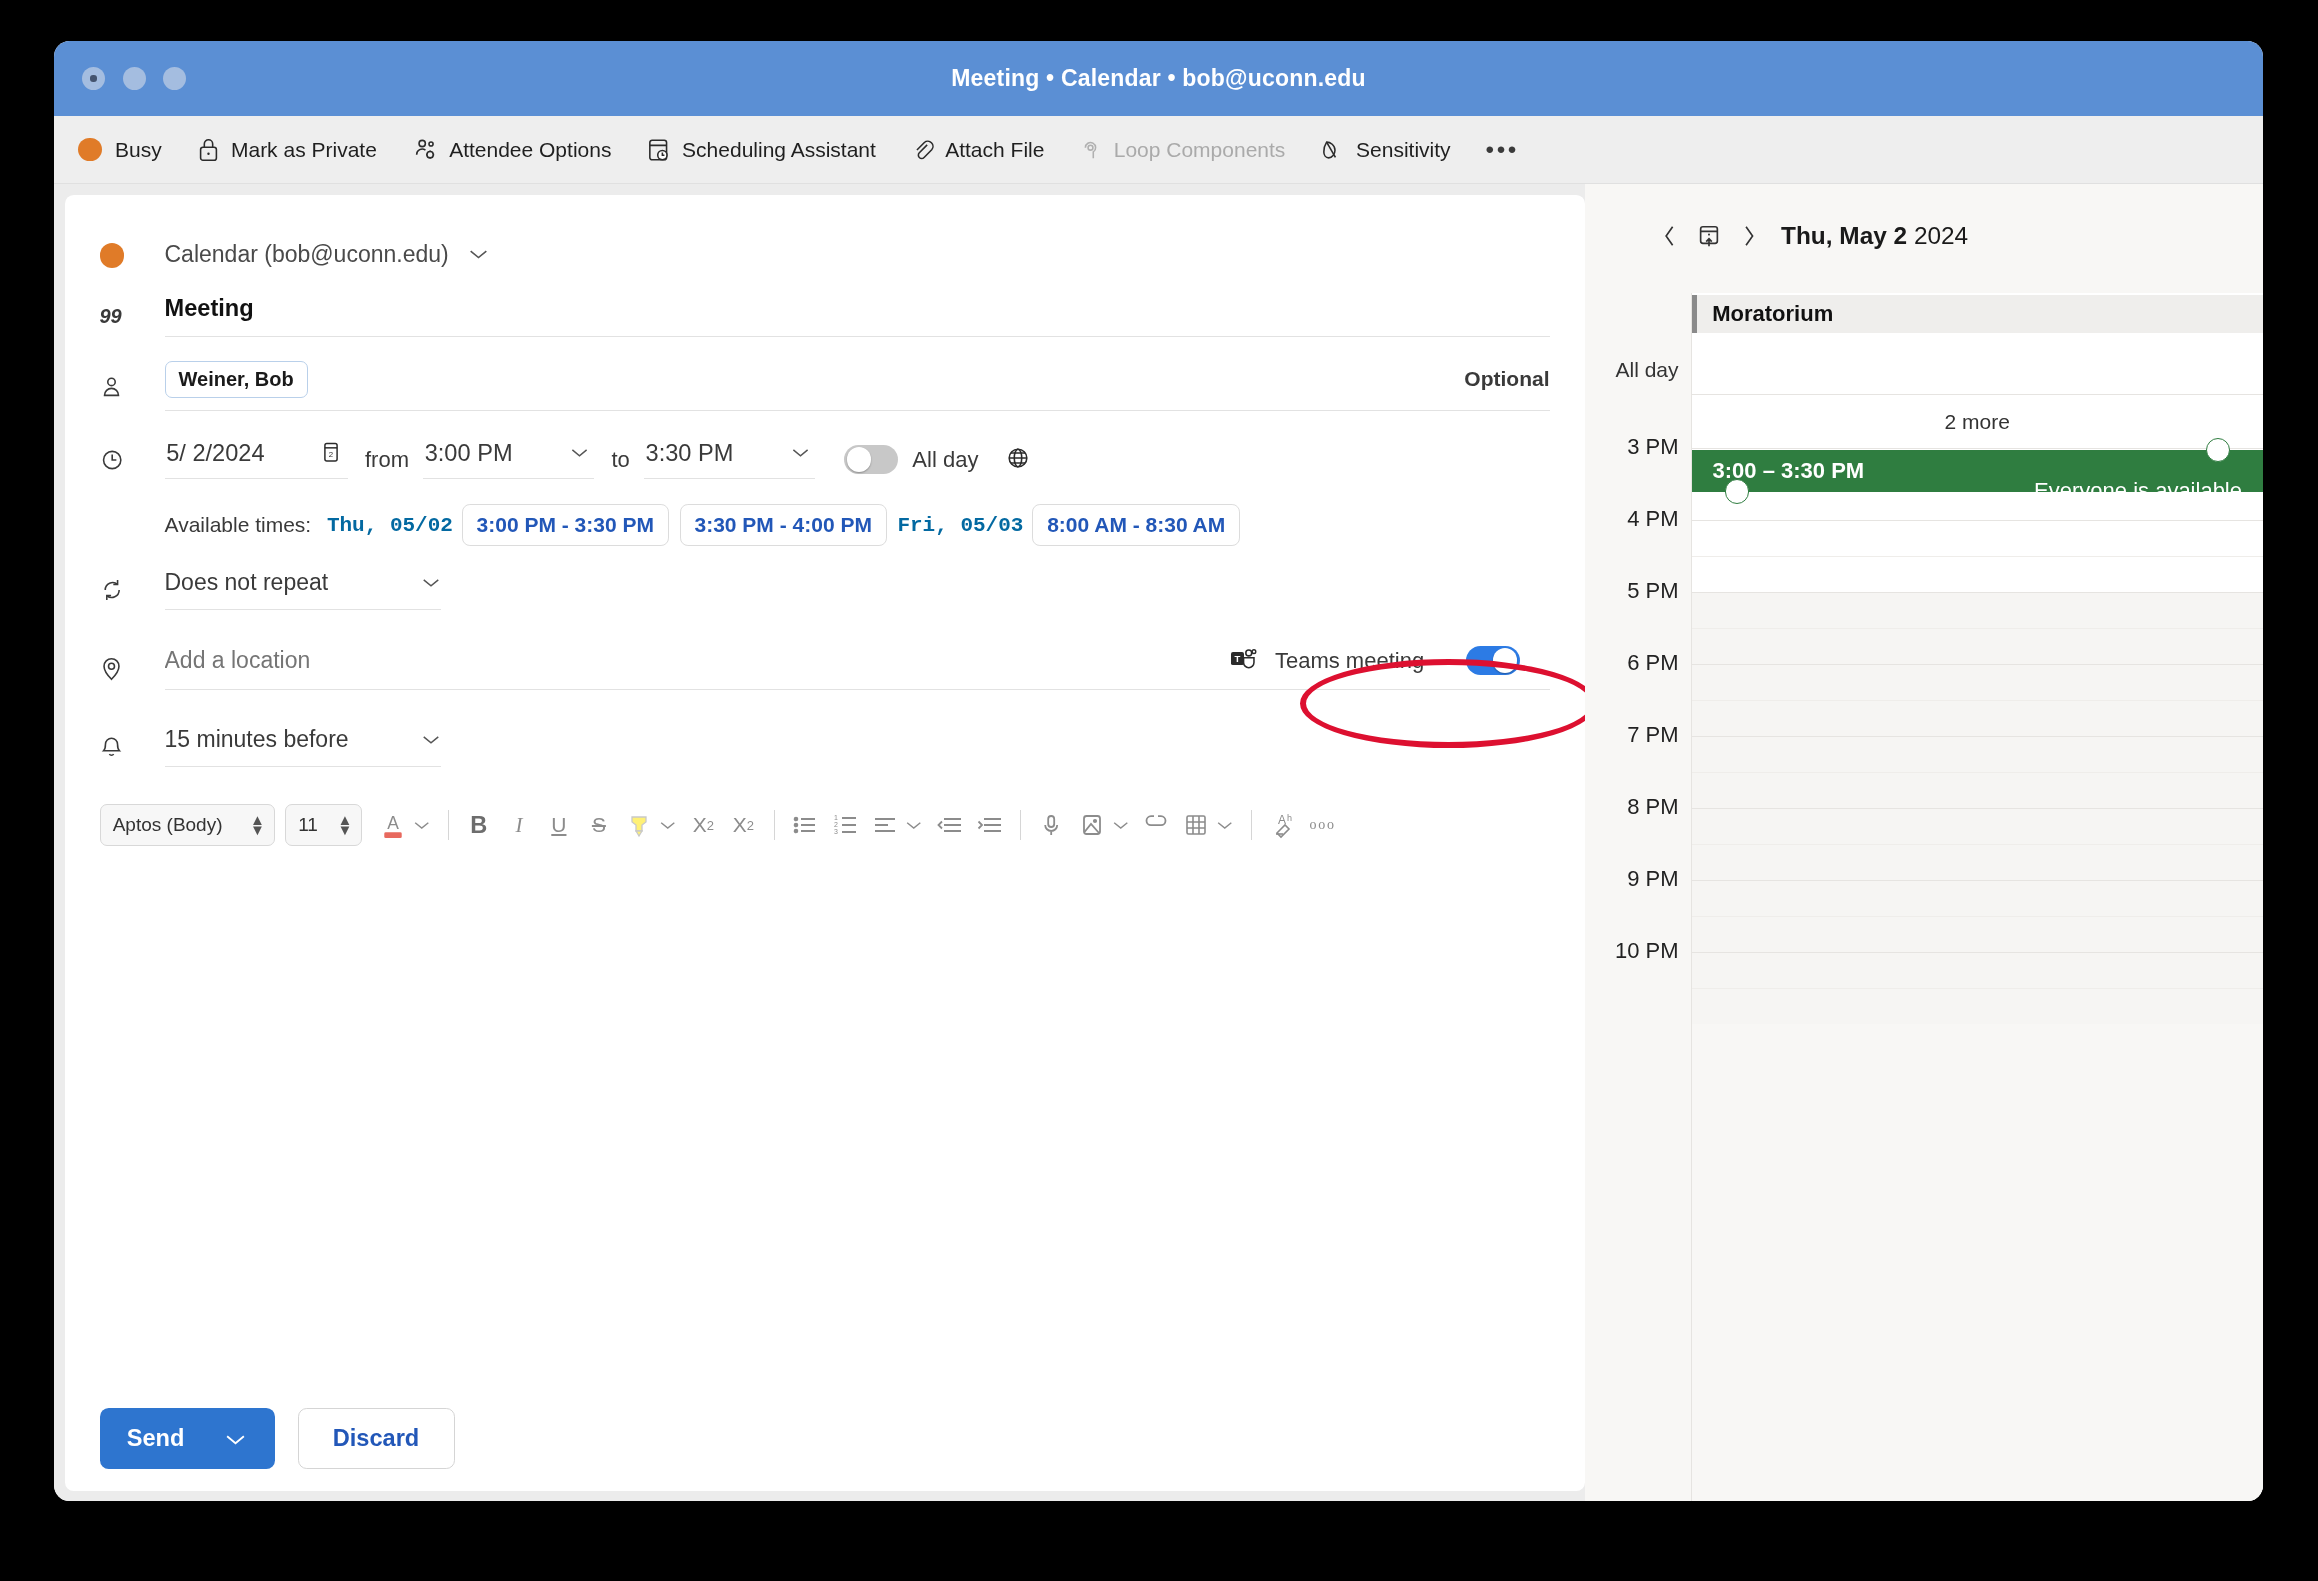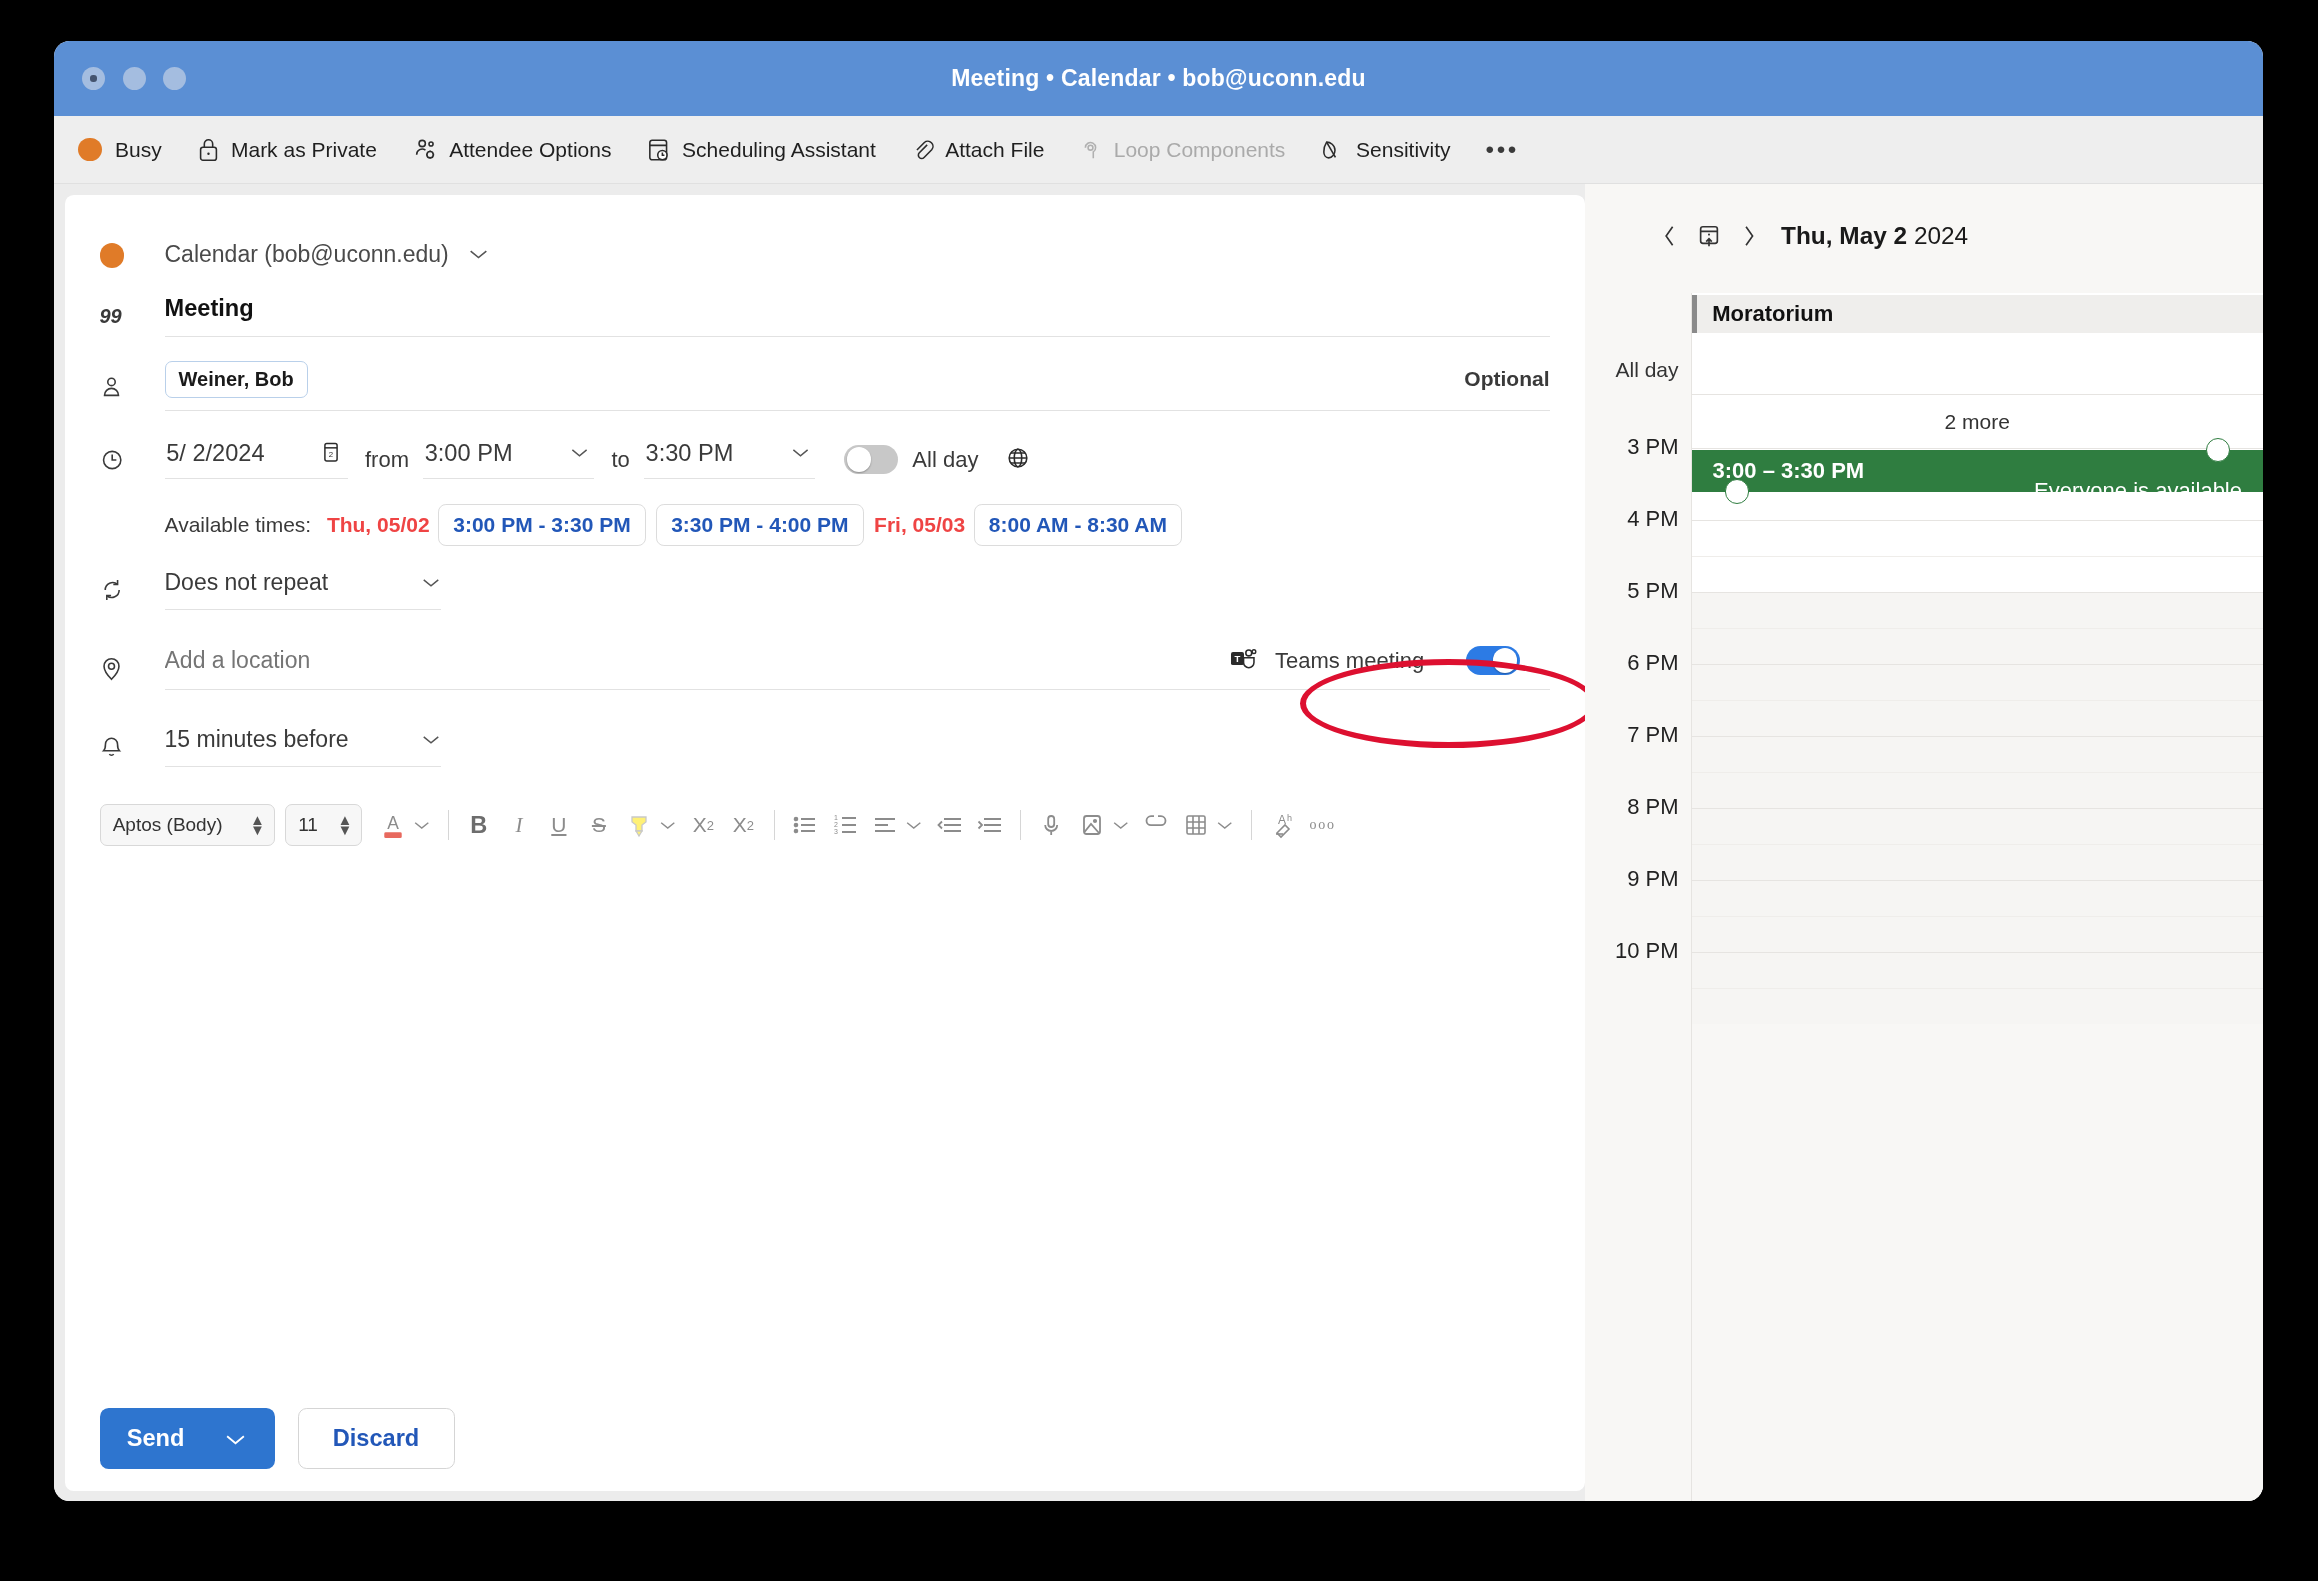--- a/index.html
+++ b/index.html
@@ -149,21 +149,21 @@
     position: absolute; top: 2.2px; left: 2.6px;
     width: 24.4px; height: 24.4px; border-radius: 50%;
     background: #fff; box-shadow: 0 0.9px 1.7px rgba(0,0,0,.3);
   }
   .toggle.on { background: #2c7be5; }
   .toggle.on .knob { left: 27px; }
 
   
   .avail-row { padding-left: 65px; display: flex; align-items: center; margin-top: 3.5px; height: 52px; }
   .avail-label { font-size: 21px; color: #3a3a3a; margin-right: 15.7px; }
-  .avail-day { font-size: 21px; color: #ef4444; font-weight: 600; margin-right: 8.7px; }
+  .avail-day { font-size: 21px; color: #0369a1; font-weight: 600; margin-right: 8.7px; font-family: Liberation Mono, monospace; }
   .avail-slot {
     border: 0.9px solid #dcdcdc; border-radius: 7.9px;
     padding: 7.9px 14px; font-size: 21px; color: #2257b8; font-weight: 600;
     margin-right: 10.5px; background: #fff; white-space: nowrap;
   }
 
   
   .sel-row { align-items: center; height: 77px; }
   .sel-field {
     display: flex; align-items: center; justify-content: space-between;

